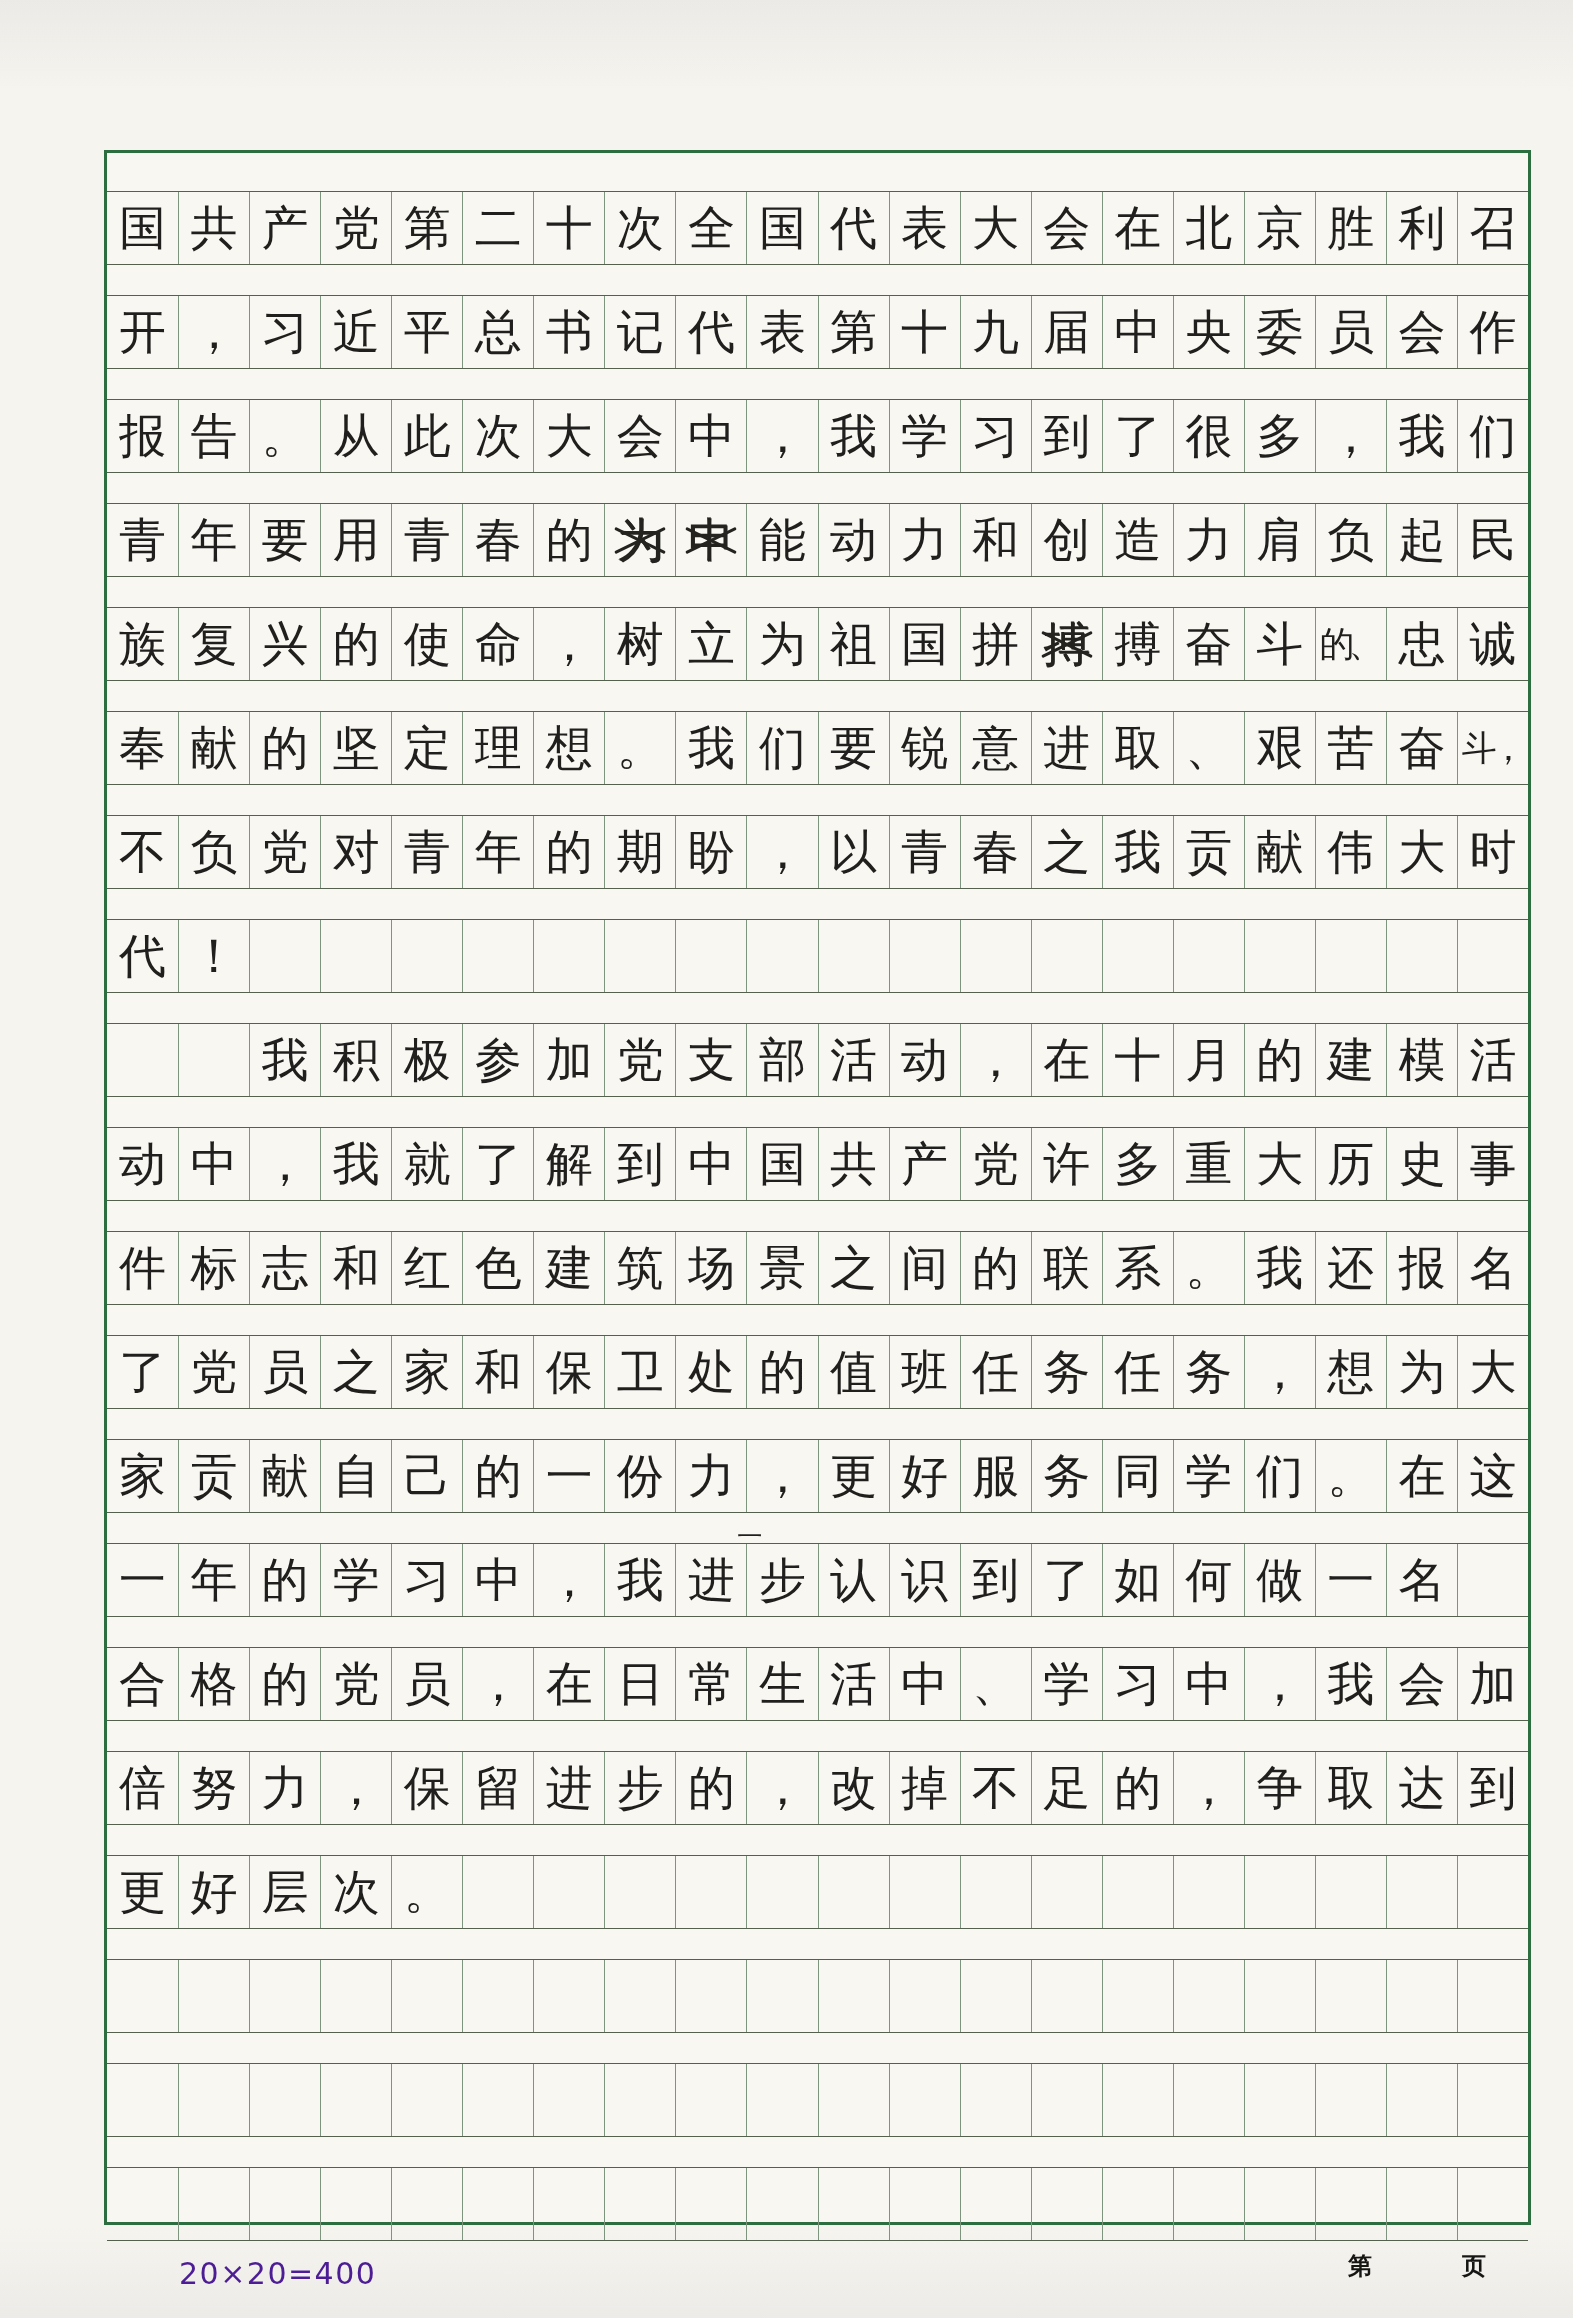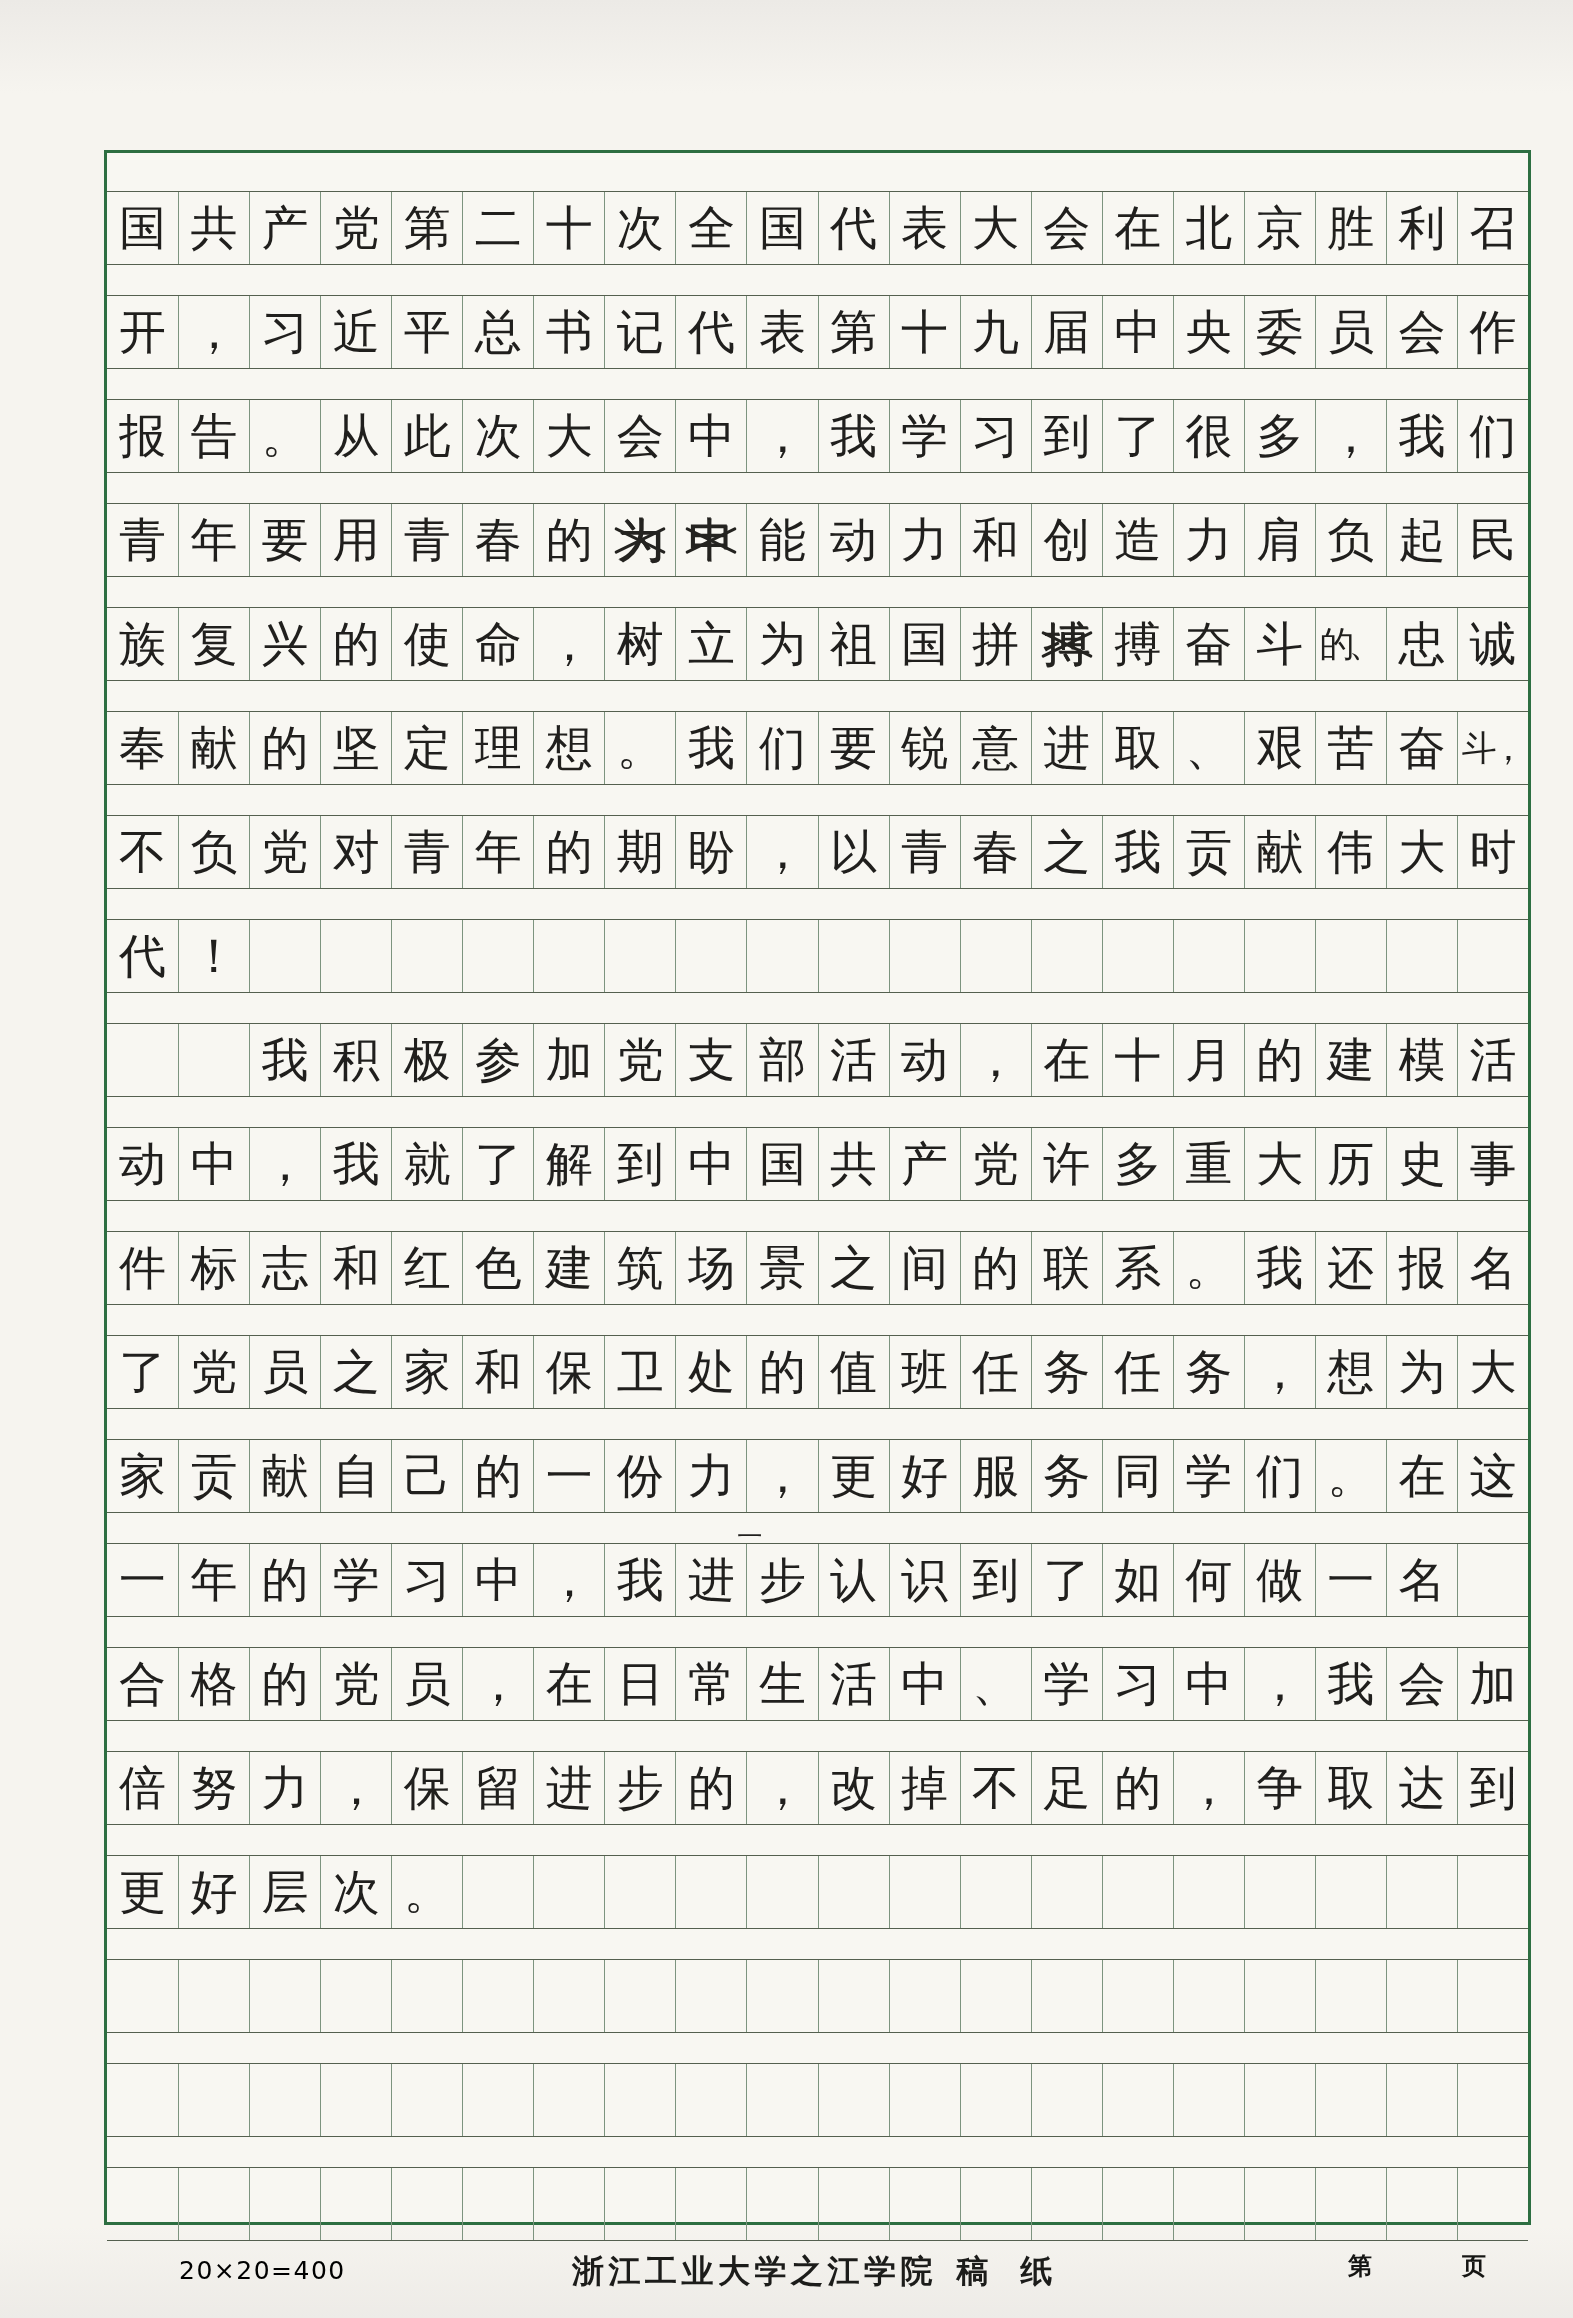--- a/index.html
+++ b/index.html
@@ -57,21 +57,21 @@
   .insert{
     position:absolute;top:-25.5px;left:-10.5px;
     font-size:25.5px;color:#201f1d;z-index:3;
   }
   .footer{
     position:absolute;left:104px;top:2250px;width:1427px;height:45px;
     color:#2a2a28;
   }
   .footer .left{
     position:absolute;left:75px;top:6px;
-    font-size:25px;letter-spacing:1.5px;color:#000000;
+    font-size:30px;letter-spacing:1.5px;color:#4c1d95;
   }
   .footer .center{
     position:absolute;left:50%;transform:translateX(-50%);top:0;
     font-size:32px;font-weight:bold;letter-spacing:4.5px;white-space:nowrap;color:#1c1c1a;
   }
   .footer .center .gz{margin-left:19.5px;letter-spacing:10.5px;font-weight:bold;}
   .footer .right{
     position:absolute;right:45px;top:0;
     font-size:24px;font-weight:bold;white-space:nowrap;color:#151513;
   }
@@ -1129,17 +1129,16 @@
           <div class="cell"></div>
           <div class="cell"></div>
           <div class="cell"></div>
           <div class="cell"></div>
           <div class="cell"></div>
         </div>
       </div>
   </div>
   <div class="footer">
     <span class="left">20×20=400</span>
-    <span class="center"><span>浙江工业大学之江学院</span><span class="gz">稿 纸</span></span>
     <span class="right"><span>第</span><span class="pgap"></span><span>页</span></span>
   </div>
 </div>
 
 
 </body></html>

